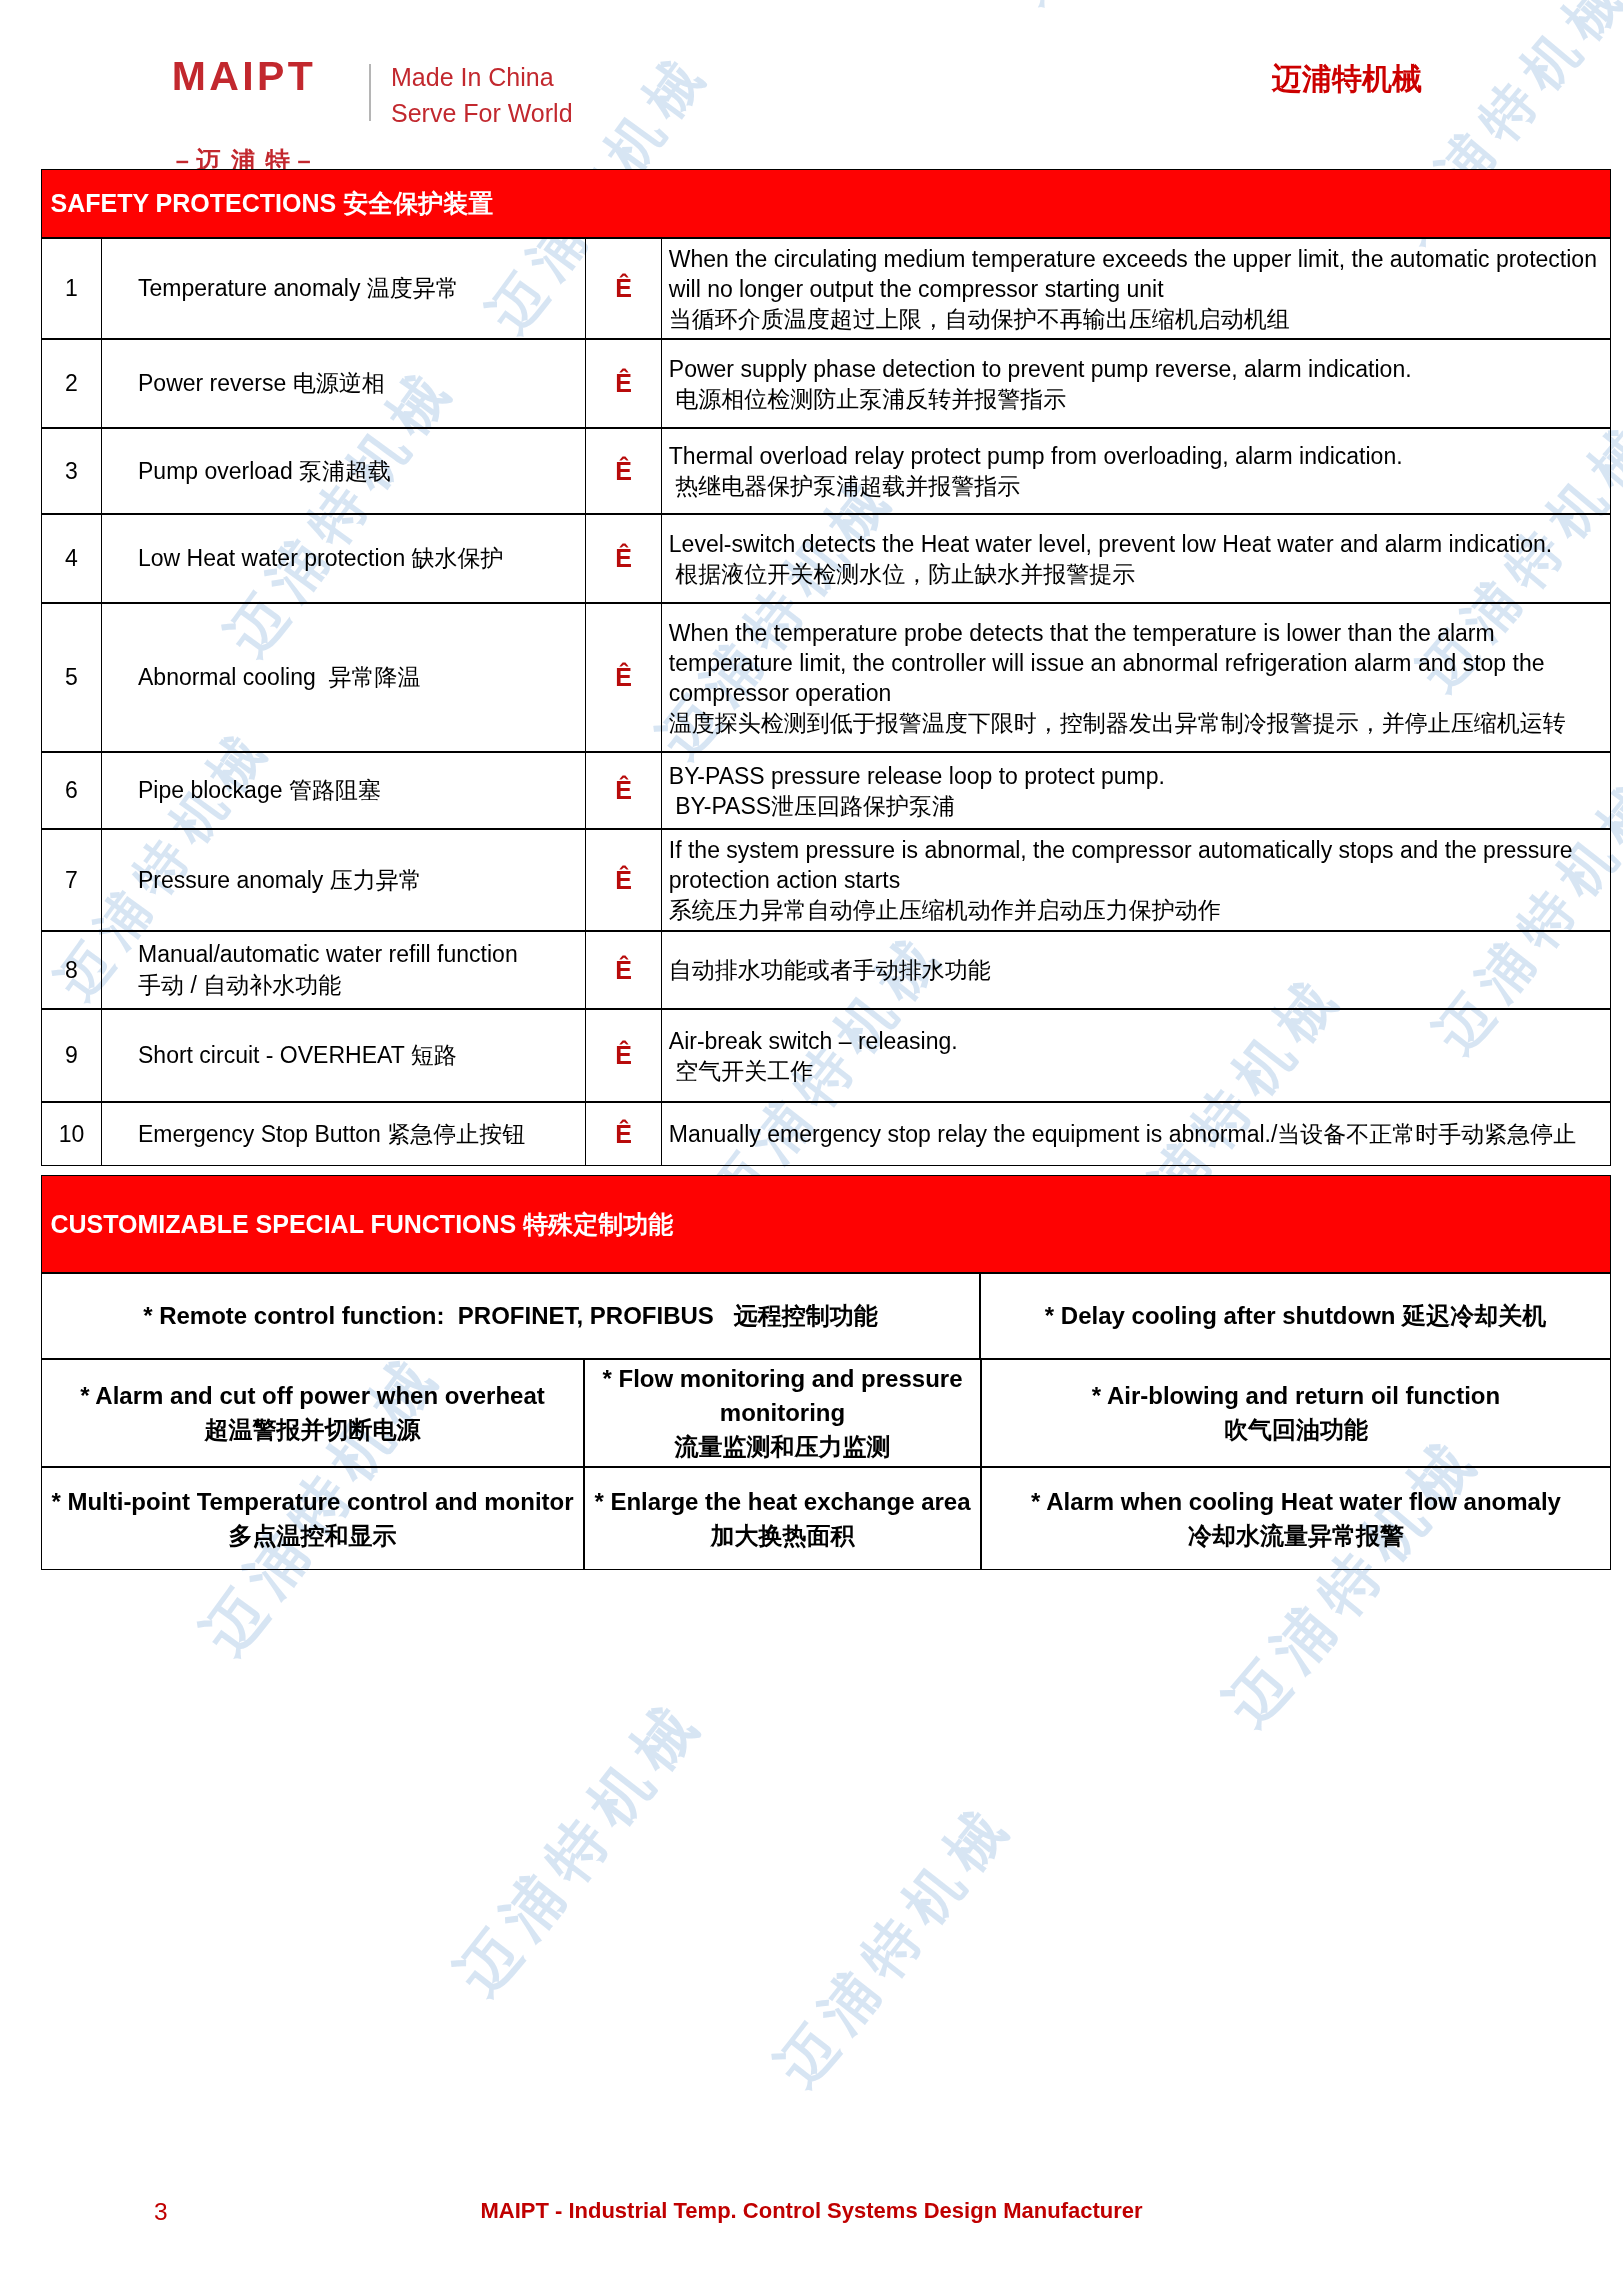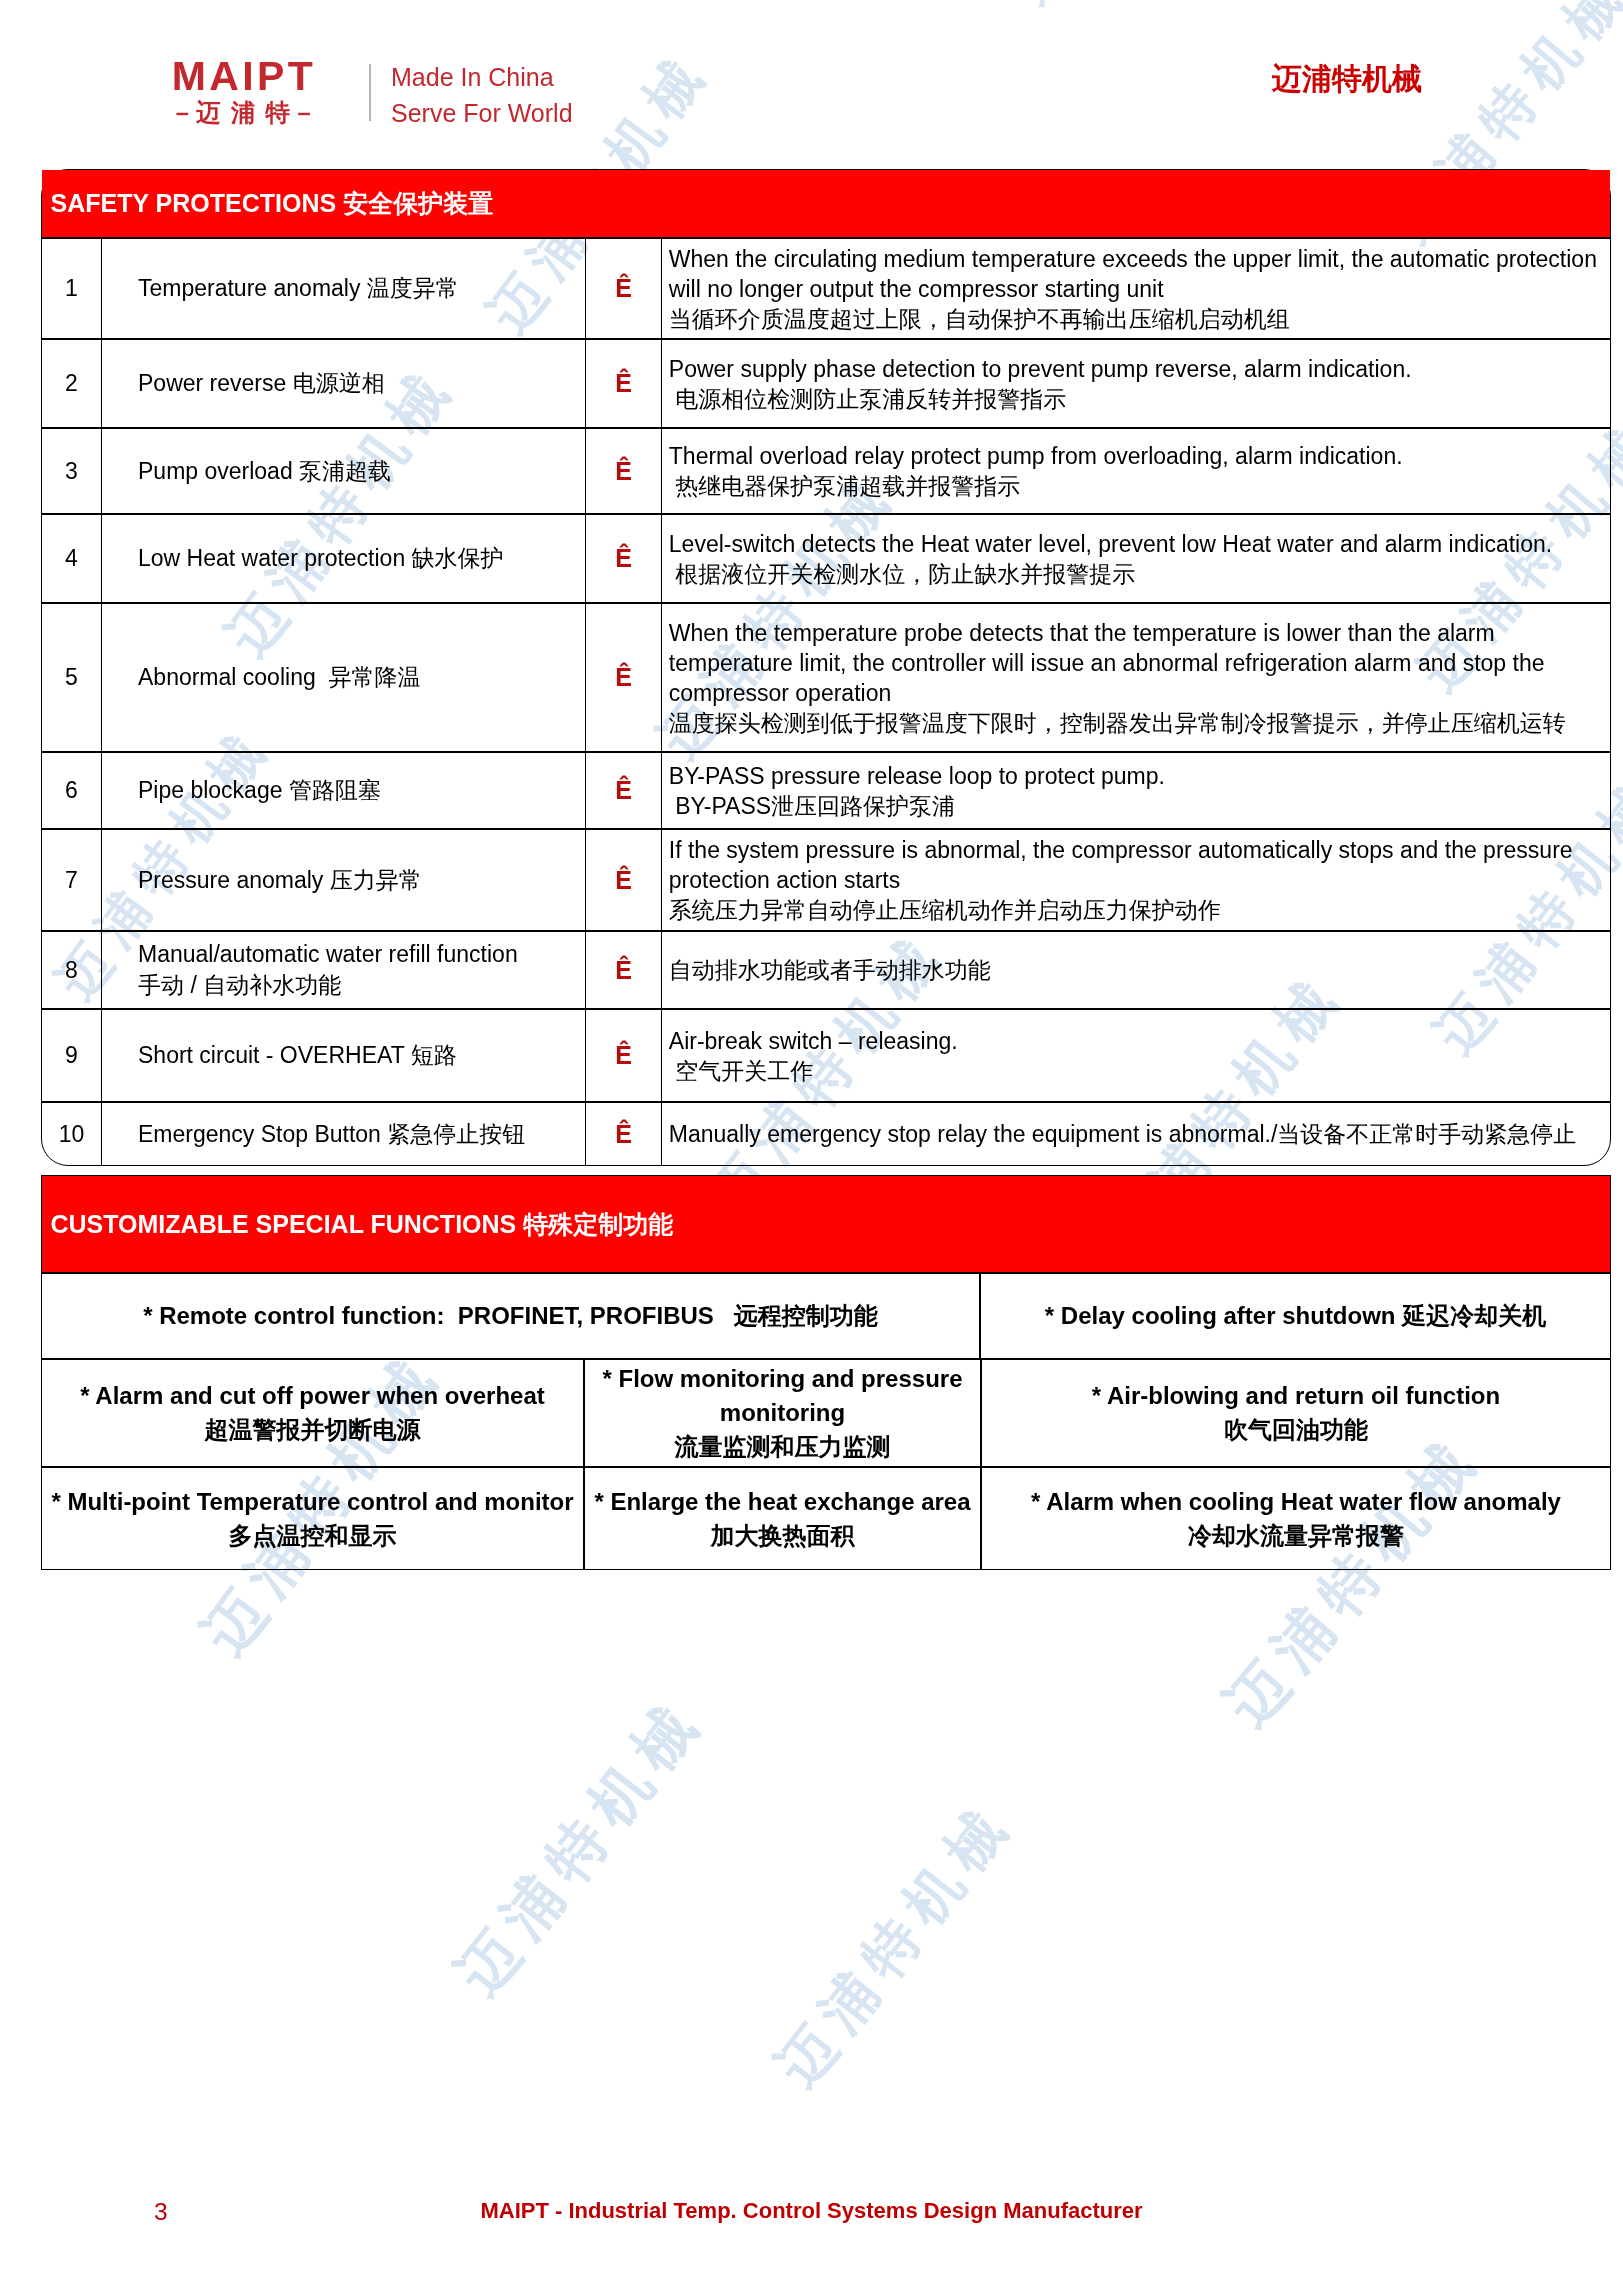--- a/index.html
+++ b/index.html
@@ -8,28 +8,28 @@
     overflow:hidden; font-family:"Liberation Sans", sans-serif; color:#000;
   }
   
   .wm {
     position:absolute; color:var(--wm-blue,#a8c6e6); opacity:.45; font-weight:bold;
     letter-spacing:12px; white-space:nowrap; transform-origin:left top; pointer-events:none;
   }
   
   .logo { position:absolute; left:134px; top:54px; width:220px; text-align:center; }
   .logo-main { font-size:41px; font-weight:900; letter-spacing:3.4px; color:var(--accent-red); line-height:44px; }
-  .logo-sub { font-size:24.5px; font-weight:bold; letter-spacing:1.7px; color:var(--accent-red); line-height:29px; }
+  .logo-sub { font-size:24.5px; font-weight:bold; letter-spacing:1.7px; color:var(--accent-red); line-height:29px;margin-top:48px; }
   .logo-divider { position:absolute; left:369px; top:64px; width:1.7px; height:57px; background:#b5b5b5; }
   .taglines { position:absolute; left:391px; top:59px; font-size:25px; color:var(--accent-red); line-height:36px; }
   .company-cn { position:absolute; left:1272px; top:59px; font-size:30px; font-weight:bold; color:var(--bright-red); }
 
   
   .tbl { position:absolute; left:41px; width:1570px; border:1.7px solid #000; box-sizing:border-box; background:transparent; }
-  .safety { top:169px;border-radius:27px; }
+  .safety { top:169px; }
   .custom { top:1175px; }
   .bar { background:var(--bar-red); color:#fff; font-weight:bold; font-size:25px;
          display:flex; align-items:center; padding-left:8.5px; box-sizing:border-box; }
   .safety .bar { height:67px; }
   .custom .bar { height:96px; }
 
   .t-row { display:flex; border-top:2.5px solid #000; box-sizing:border-box; background:transparent; }
   .t-row .c { box-sizing:border-box; }
   .c.no   { width:59px; display:flex; align-items:center; justify-content:center; font-size:23px; }
   .c.name { width:484px; border-left:1.7px solid #000; display:flex; flex-direction:column;

